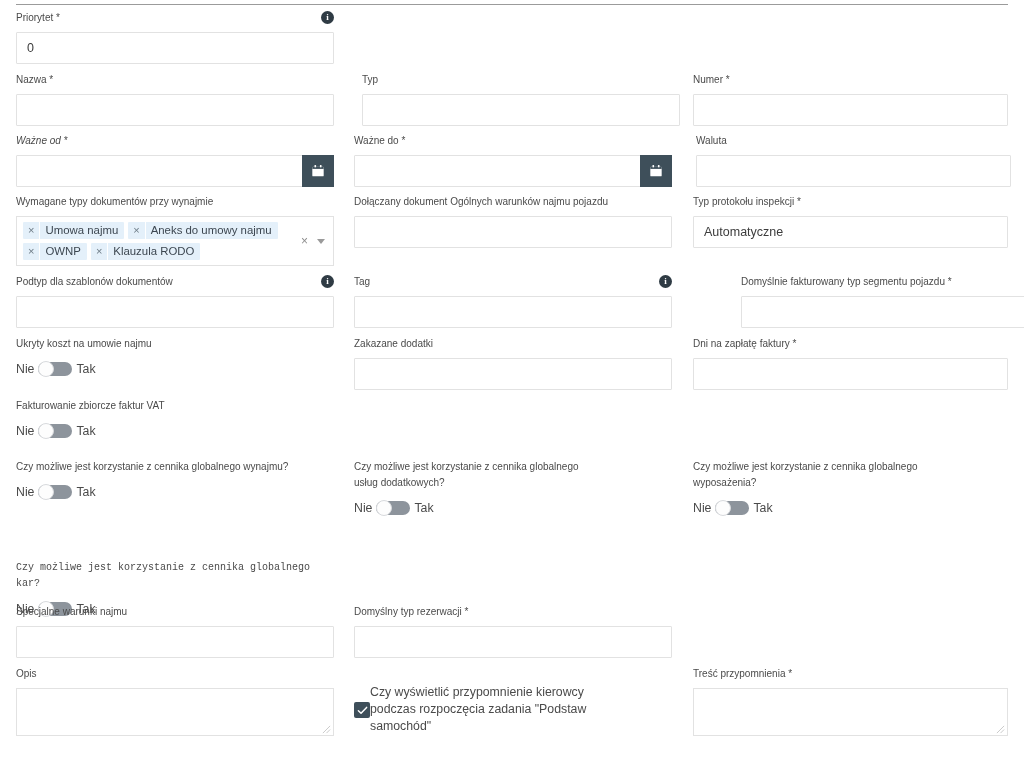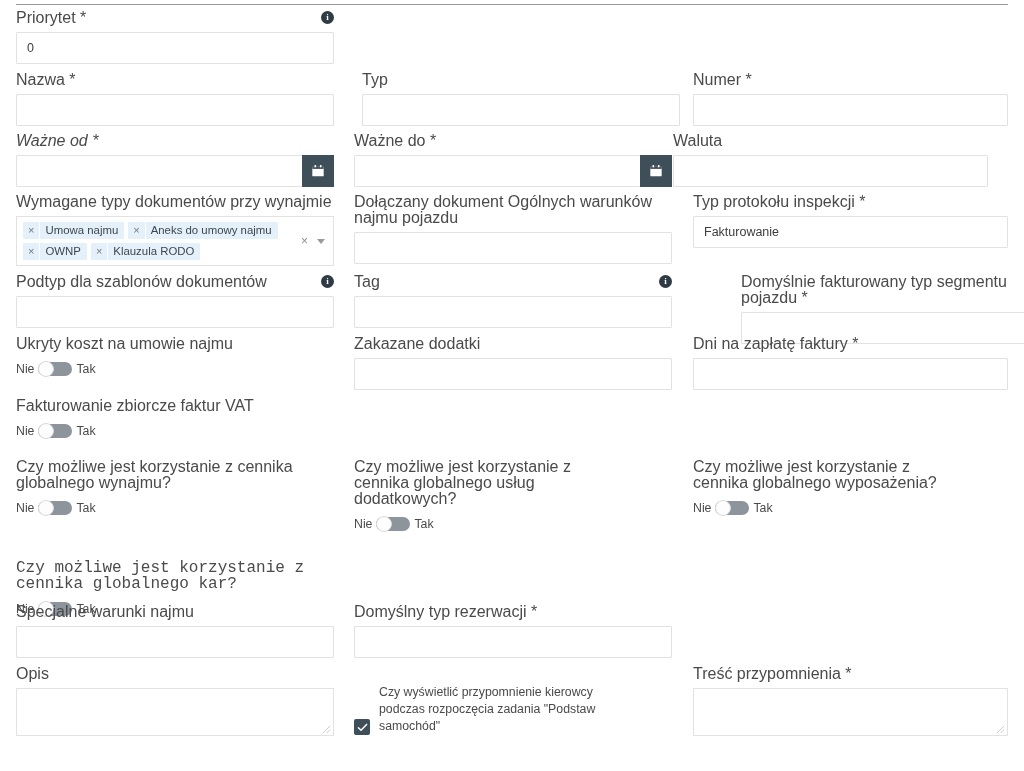--- a/index.html
+++ b/index.html
@@ -24,21 +24,21 @@
   
   .field { position: absolute; }
 
   .label-row {
     display: flex;
     align-items: flex-start;
     justify-content: space-between;
     margin-bottom: 6px;
   }
   .label {
-    font-size: 16px;
+    font-size: 10px;
     line-height: 16px;
     color: #4a4a4a;
     font-weight: 400;
     white-space: pre-line;
   }
   .label.wrap { max-width: 250px; }
 
   .info-icon {
     flex: 0 0 auto;
     width: 13px; height: 13px;
@@ -179,22 +179,22 @@
   .grip {
     position: absolute;
     right: 2px; bottom: 1px;
     width: 9px; height: 9px;
     opacity: .55;
   }
 
   
   .check-row {
     display: flex;
-    align-items: flex-end;
-    gap: 9px;
+    align-items: center;
+    gap: 0;
   }
   .checkbox {
     flex: 0 0 auto;
     width: 16px; height: 16px;
     background: #3e4f5a;
     border-radius: 2px;
     display: flex;
     align-items: center;
     justify-content: center;
     cursor: pointer;
@@ -270,21 +270,21 @@
         <svg width="14" height="14" viewBox="0 0 16 16" aria-hidden="true">
           <rect x="1.5" y="3" width="13" height="11" rx="1" fill="#ffffff"></rect>
           <rect x="1.5" y="3" width="13" height="2.6" fill="#3e4f5a"></rect>
           <rect x="4" y="1.2" width="1.8" height="2.6" fill="#ffffff"></rect>
           <rect x="10.2" y="1.2" width="1.8" height="2.6" fill="#ffffff"></rect>
         </svg>
       </div>
     </div>
   </div>
 
-  <div class="field" style="left:673px; top:133px; width:315px;text-align:center;">
+  <div class="field" style="left:696px; top:133px; width:315px;text-align:center;">
     <div class="label-row">
       <span class="label">Waluta</span>
     </div>
     <div class="control input select"></div>
   </div>
 
   <div class="field" style="left:16px; top:194px; width:318px;">
     <div class="label-row">
       <span class="label">Wymagane typy dokumentów przy wynajmie</span>
     </div>
@@ -316,21 +316,21 @@
     <div class="label-row">
       <span class="label">Dołączany dokument Ogólnych warunków najmu pojazdu</span>
     </div>
     <div class="control input select"></div>
   </div>
 
   <div class="field" style="left:693px; top:194px; width:315px;">
     <div class="label-row">
       <span class="label">Typ protokołu inspekcji *</span>
     </div>
-    <div class="control input select">Fakturowanie</div>
+    <div class="control input select">Automatyczne</div>
   </div>
 
   <div class="field" style="left:16px; top:274px; width:318px;">
     <div class="label-row">
       <span class="label">Podtyp dla szablonów dokumentów</span>
       <span class="info-icon">i</span>
     </div>
     <div class="control input select"></div>
   </div>
 

